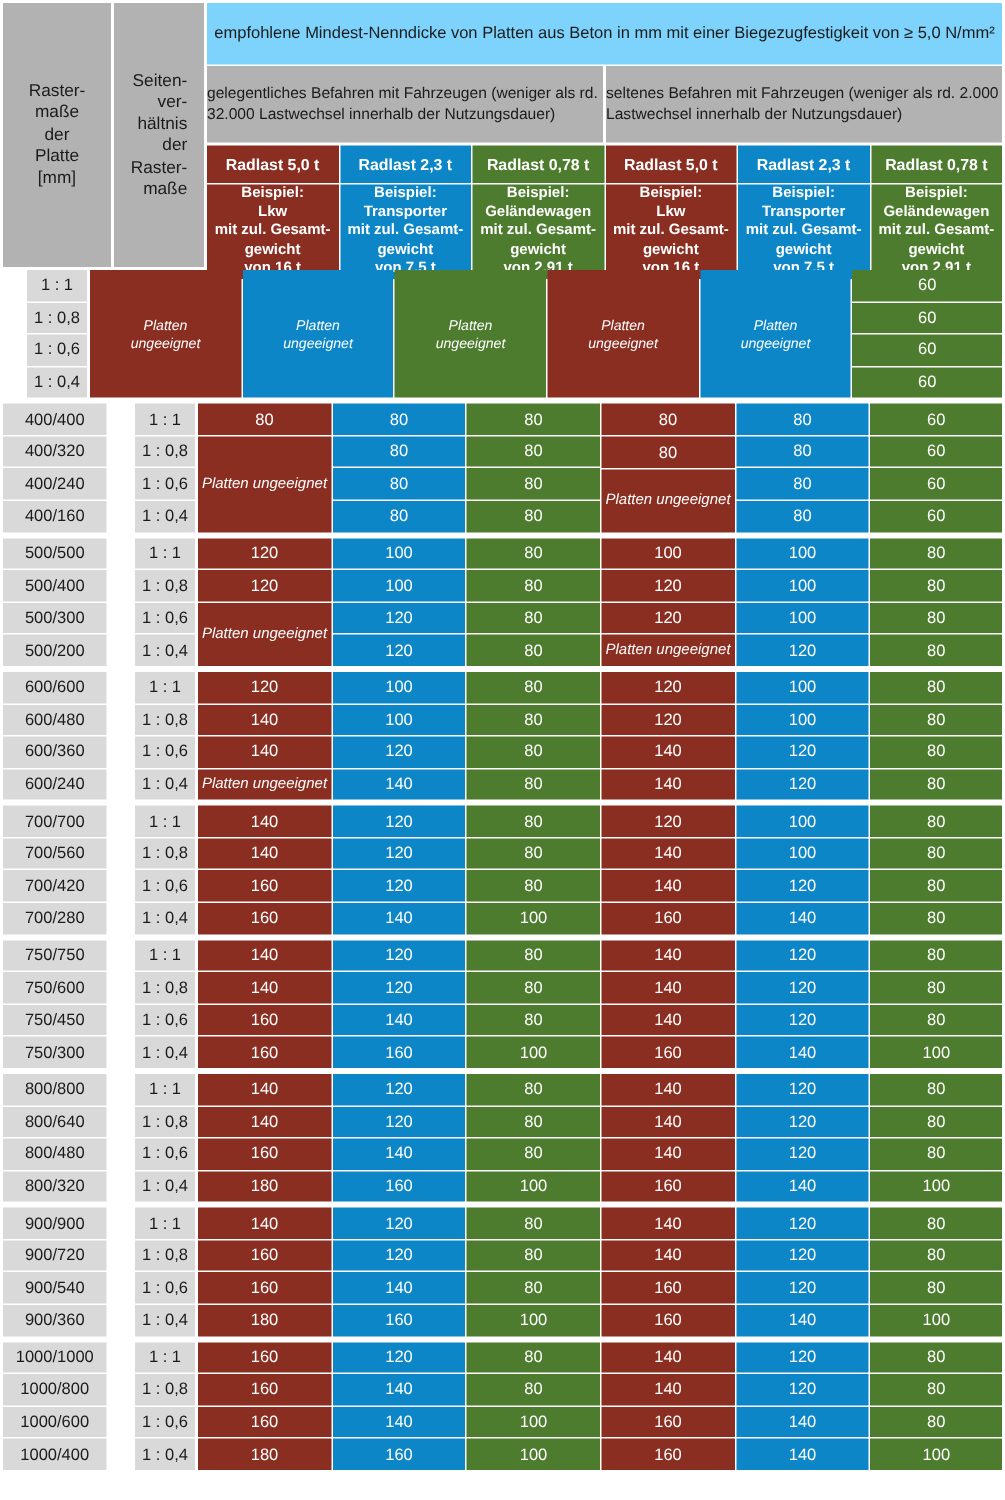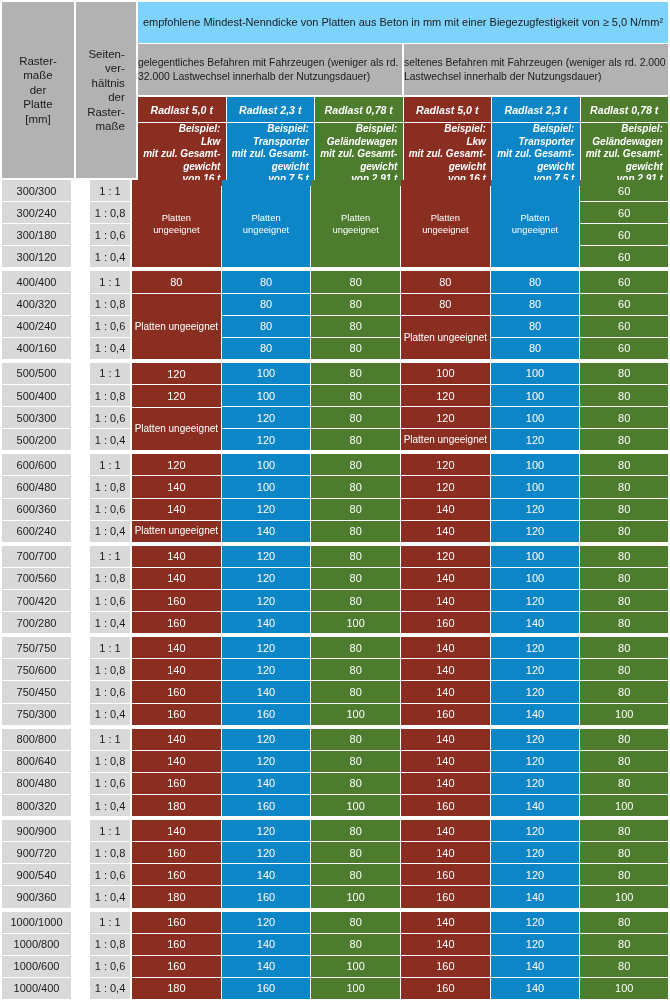--- a/index.html
+++ b/index.html
@@ -69,23 +69,22 @@
     flex:0 0 26px;display:flex;flex-direction:row;
     box-sizing:border-box;
   }
   .hexamples{
     flex:1 1 auto;display:flex;flex-direction:row;
     box-sizing:border-box;
   }
   .hcell{
     flex:1 1 0;
     display:flex;align-items:center;justify-content:center;
-    text-align:right;color:#ffffff;
-    box-sizing:border-box;
-    font-style:italic;
+    text-align:center;color:#ffffff;
+    box-sizing:border-box;
   }
   .hloads .hcell{
     margin:0 1px 1px 0;
     font-size:10.6px;font-weight:bold;line-height:12px;
   }
   .hexamples .hcell{
     margin:0 1px 2px 0;
     font-size:10px;font-weight:bold;line-height:12.6px;
     padding:0 2px;
   }
@@ -95,21 +94,21 @@
   .body{
     flex:1 1 auto;display:flex;flex-direction:column;
     box-sizing:border-box;
   }
   .block{
     flex:1 1 0;
     display:flex;flex-direction:row;
     box-sizing:border-box;
     padding-bottom:3px;
   }
-  .block:last-child{padding-bottom:0;}
+  .block:last-child{padding-bottom:19px;}
 
   .bcol-left,.bcol-ratio{
     display:flex;flex-direction:column;
     box-sizing:border-box;
   }
   .bcol-left{width:72px;flex:0 0 72px;}
   .bcol-ratio{width:60px;flex:0 0 60px;}
   .lcell{
     flex:1 1 0;
     background:#d9d9d9;
@@ -134,21 +133,21 @@
     color:#ffffff;font-size:11px;
     margin:0 1px 1px 0;
     box-sizing:border-box;
     text-align:center;
     overflow:hidden;
   }
   .dcol:last-child .dcell{margin-right:2px;}
   .dcell.span2{flex:2 2 0;}
   .dcell.span3{flex:3 3 0;}
   .dcell.span4{flex:4 4 0;}
-  .dcell.na{font-size:9.4px;line-height:11.5px;padding:0 1px;}
+  .dcell.na{font-size:9.4px;line-height:11.5px;padding:0 1px;font-style:italic;}
   .dcell.na.wide{font-size:10px;}
 
   .c-red{background:#8b2e22;}
   .c-blue{background:#0d86c8;}
   .c-green{background:#4d7c2e;}
 </style>
 </head>
 <body>
 
 <div class="table">
@@ -176,26 +175,20 @@
           <div class="hcell c-green">Beispiel:<br>Geländewagen<br>mit zul. Gesamt-<br>gewicht<br>von 2,91 t</div>
           <div class="hcell c-red">Beispiel:<br>Lkw<br>mit zul. Gesamt-<br>gewicht<br>von 16 t</div>
           <div class="hcell c-blue">Beispiel:<br>Transporter<br>mit zul. Gesamt-<br>gewicht<br>von 7,5 t</div>
           <div class="hcell c-green">Beispiel:<br>Geländewagen<br>mit zul. Gesamt-<br>gewicht<br>von 2,91 t</div>
         </div>
     </div>
   </div>
 
   <div class="body">
       <div class="block">
-        <div class="bcol-left">
-          <div class="lcell">300/300</div>
-          <div class="lcell">300/240</div>
-          <div class="lcell">300/180</div>
-          <div class="lcell">300/120</div>
-        </div>
         <div class="bcol-ratio">
           <div class="lcell">1 : 1</div>
           <div class="lcell">1 : 0,8</div>
           <div class="lcell">1 : 0,6</div>
           <div class="lcell">1 : 0,4</div>
         </div>
         <div class="bdata">
           <div class="dcol">
             <div class="dcell c-red span4 na">Platten<br>ungeeignet</div>
           </div>

